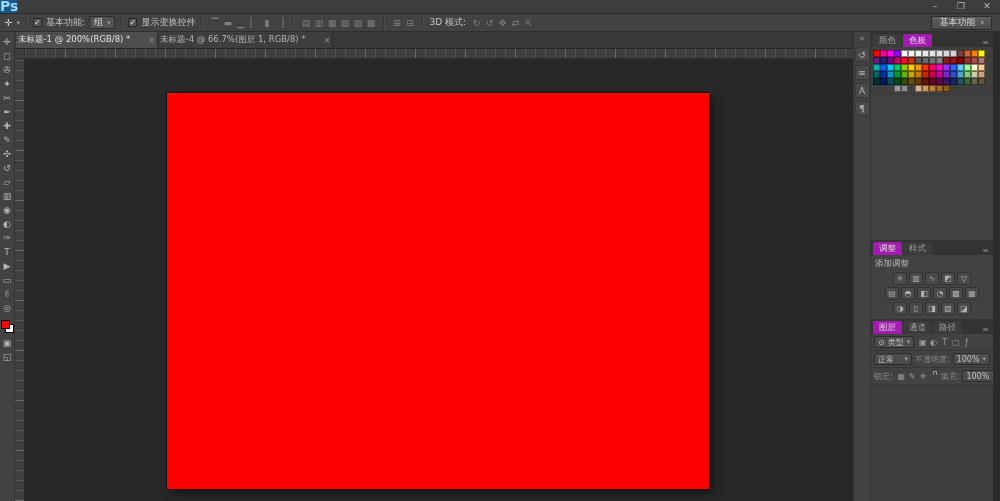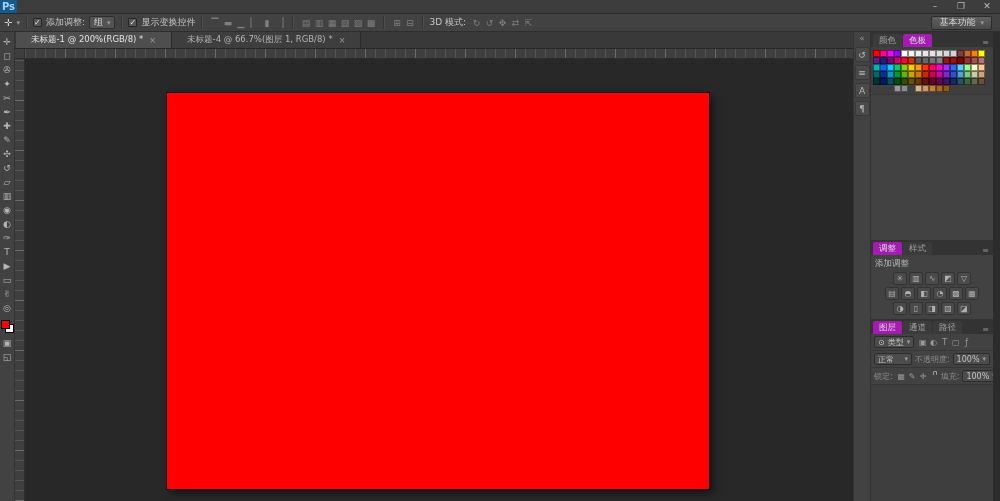--- a/index.html
+++ b/index.html
@@ -2,21 +2,21 @@
 <html><head>
 <meta charset="utf-8">
 <style>
   * { box-sizing: border-box; margin: 0; padding: 0; }
   html,body { width:1000px; height:501px; overflow:hidden; }
   body { font-family:"DejaVu Sans", sans-serif; font-size:9px; color:#c8c8c8; background:#454545; }
   #app { position:relative; width:1000px; height:501px; background:#454545; }
 
   
   .menubar { height:14px; background:#3d3d3d; border-bottom:1px solid #2a2a2a; display:flex; align-items:center; }
-  .ps-logo { width:17px; height:13px; background:#155a8a; color:#9fd4ff; font-weight:bold; font-size:10px; line-height:13px; text-align:center; margin-right:4px; }
+  .ps-logo { width:17px; height:13px; background:#155a8a; color:#9fd4ff; font-weight:bold; font-size:14px; line-height:13px; text-align:center; margin-right:4px; }
   .menu-item { padding:0 7px; line-height:13px; font-size:9px; color:#cfcfcf; white-space:nowrap; }
   .wincontrols { margin-left:auto; display:flex; }
   .winbtn { width:26px; text-align:center; color:#bdbdbd; font-size:9px; line-height:13px; }
 
   
   .optionsbar { height:18px; background:#424242; border-bottom:1px solid #2e2e2e; display:flex; align-items:center; gap:4px; padding:0 4px; }
   .obtool { color:#d0d0d0; font-size:10px; }
   .obcaret { color:#9a9a9a; font-size:7px; }
   .obsep { width:1px; height:13px; background:#343434; box-shadow:1px 0 0 #4e4e4e; margin:0 2px; }
   .checkbox { width:9px; height:9px; background:#565656; border:1px solid #252525; color:#e3e3e3; font-size:8px; line-height:8px; text-align:center; border-radius:1px; }
@@ -30,21 +30,21 @@
   .main { display:flex; height:469px; }
 
   .toolbar { width:15px; background:#424242; border-right:1px solid #333; display:flex; flex-direction:column; align-items:center; padding-top:3px; flex:none; }
   .tool { width:100%; height:14px; line-height:14px; font-size:9px; color:#b5b5b5; text-align:center; }
   .fgbg { position:relative; width:13px; height:13px; margin:5px 0 3px; }
   .fg { position:absolute; left:0; top:0; width:9px; height:9px; border:1px solid #000; z-index:2; }
   .bgsw { position:absolute; right:0; bottom:0; width:9px; height:9px; border:1px solid #000; }
 
   .center { flex:1; display:flex; flex-direction:column; background:#282828; min-width:0; }
   .tabbar { height:17px; background:#393939; border-bottom:1px solid #282828; display:flex; align-items:flex-end; padding-left:1px; }
-  .doctab { height:16px; display:flex; align-items:center; gap:6px; padding:0 15px; font-size:8.5px; color:#b4b4b4; background:#3e3e3e; border-right:1px solid #2a2a2a; white-space:nowrap; }
+  .doctab { height:16px; display:flex; align-items:center; gap:18px; padding:0 2px; font-size:8.5px; color:#b4b4b4; background:#3e3e3e; border-right:1px solid #2a2a2a; white-space:nowrap; }
   .doctab.active { background:#4e4e4e; color:#e2e2e2; }
   .tabclose { color:#9a9a9a; font-size:8px; }
 
   .canvasarea { position:relative; flex:1; overflow:hidden; background:#282828; }
   .hruler { position:absolute; left:0; top:0; right:0; height:10px;
     background: repeating-linear-gradient(90deg,#6b6b6b 0 1px,transparent 1px 50px),
                 repeating-linear-gradient(90deg,#545454 0 1px,transparent 1px 10px), #3f3f3f;
     border-bottom:1px solid #2d2d2d; }
   .vruler { position:absolute; left:0; top:10px; bottom:0; width:10px;
     background: repeating-linear-gradient(0deg,#6b6b6b 0 1px,transparent 1px 50px),
@@ -105,21 +105,21 @@
         <span class="winbtn">❐</span>
         <span class="winbtn">✕</span>
       </div>
   </div>
 
   <div class="optionsbar">
     <span class="obtool">✛</span>
     <span class="obcaret">▾</span>
     <span class="obsep"></span>
     <span class="checkbox">✓</span>
-    <span class="oblabel">添加调整:</span>
+    <span class="oblabel">基本功能:</span>
     <span class="dropdown">
       <span>组</span>
       <span class="obcaret">▾</span>
     </span>
     <span class="obsep"></span>
     <span class="checkbox">✓</span>
     <span class="oblabel">显示变换控件</span>
     <span class="obsep"></span>
     <span class="icongroup" id="align-icons">
         <span class="obicon">▔</span>

